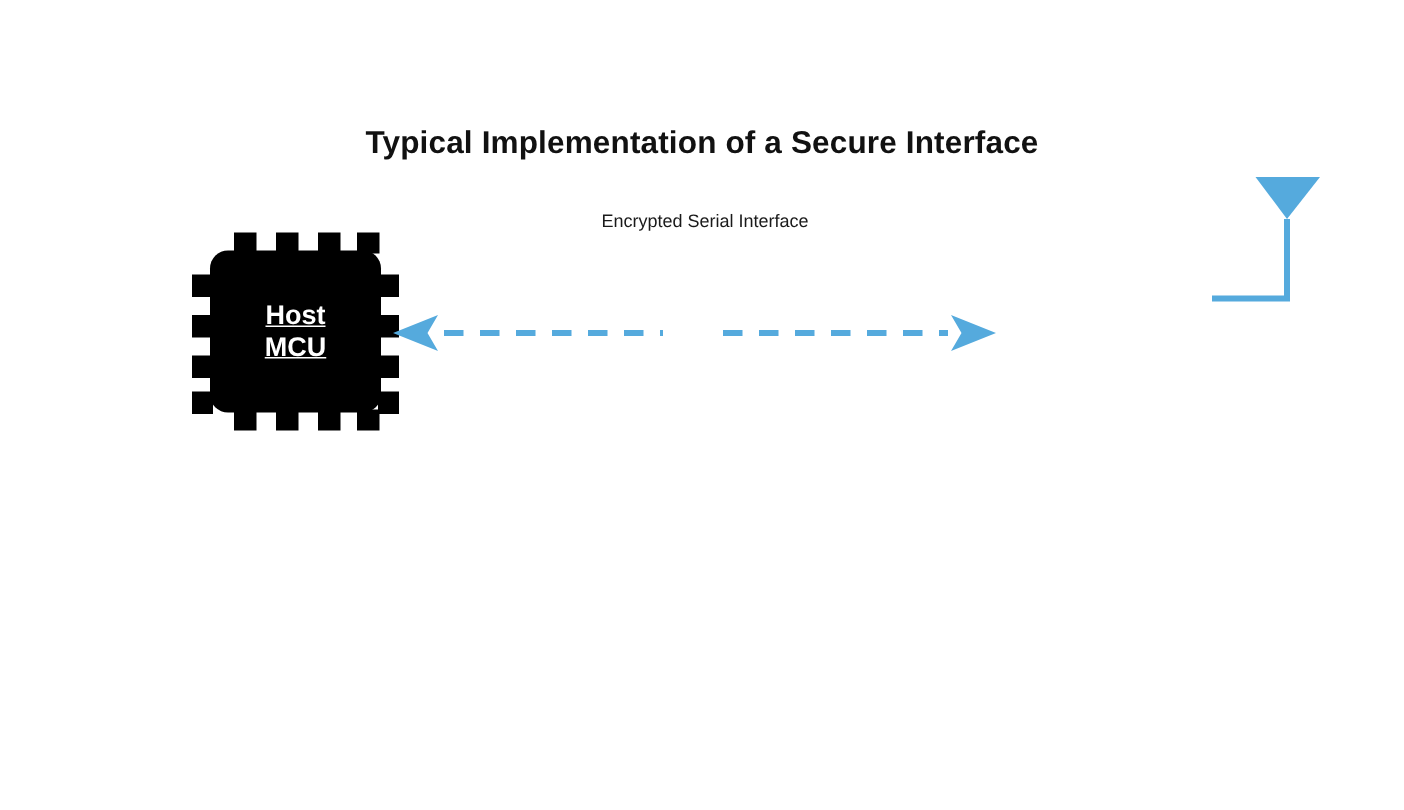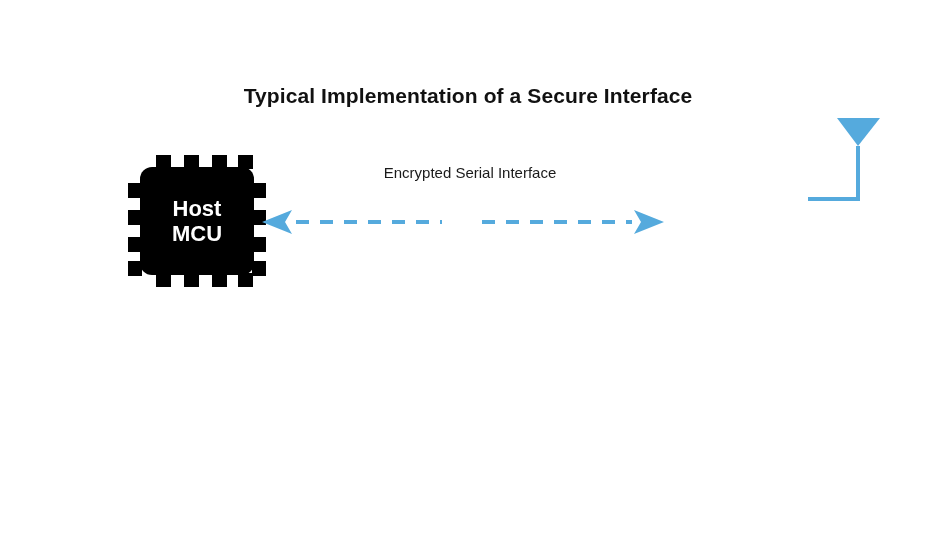--- a/index.html
+++ b/index.html
@@ -30,24 +30,24 @@
     font-weight: bold;
     color: #111111;
     letter-spacing: 0.1px;
     margin-top: 48px;
   }
 
   
   .link-label {
     position: absolute;
     left: 310px;
-    top: 164px;
+    top: 140px;
     width: 320px;
     text-align: center;
-    font-size: 15px;
+    font-size: 12px;
     font-weight: normal;
     color: #1a1a1a;
   }
 
   
   .chip {
     position: absolute;
   }
   .chip-body {
     position: absolute;
@@ -79,21 +79,21 @@
     position: absolute;
     background: #000000;
   }
 
   #chip-host {
     left: 128px;
     top: 155px;
     width: 138px;
     height: 132px;
   }
-  #chip-host .chip-label { font-size: 22px; }
+  #chip-host .chip-label { font-size: 18px; text-decoration: underline; }
 
   #chip-radio {
     left: 668px;
     top: 158px;
     width: 143px;
     height: 134px;
   }
   #chip-radio .chip-label { font-size: 25px; }
 
   

